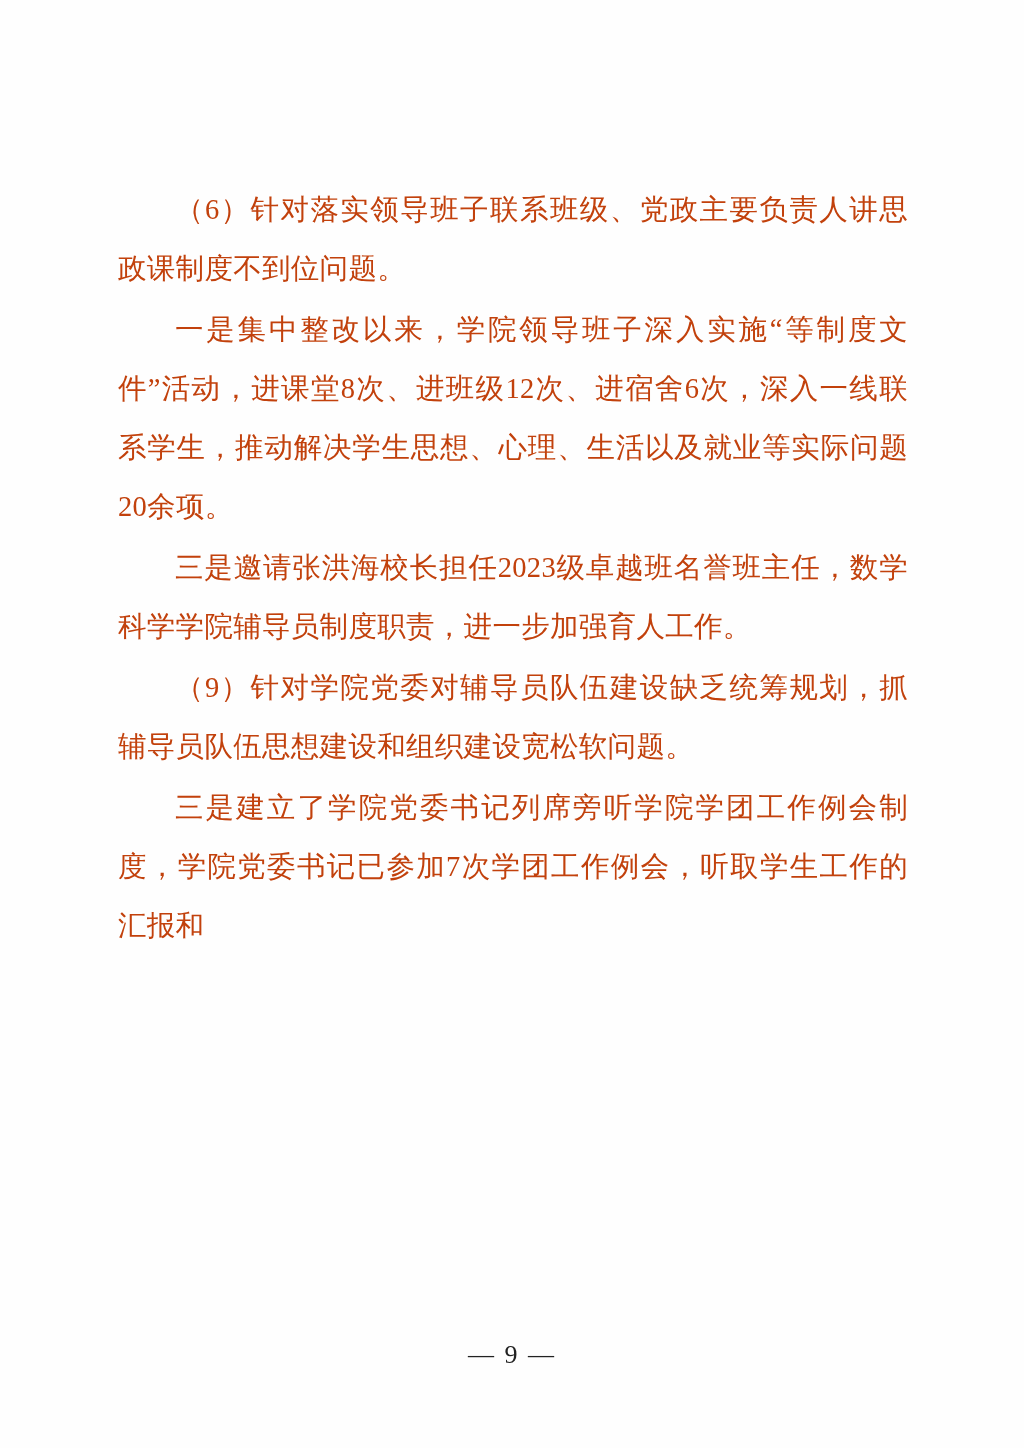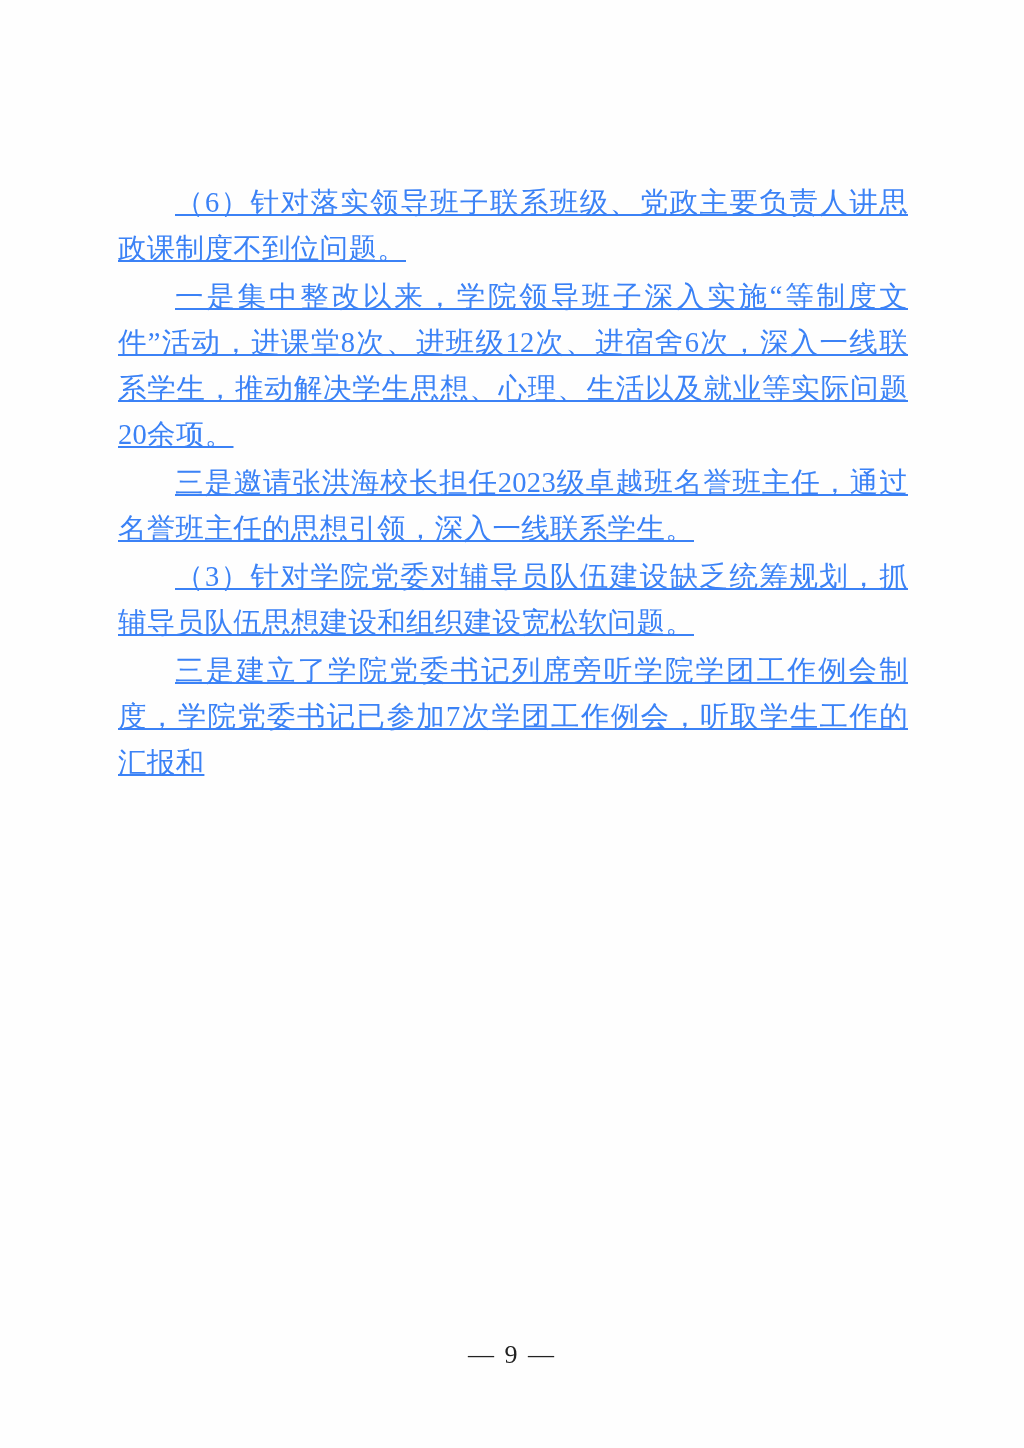--- a/index.html
+++ b/index.html
@@ -25,45 +25,44 @@
   }
   .content {
     position: absolute;
     left: 118px;
     top: 180px;
     width: 790px;
   }
   p.para {
     margin: 0 0 2px 0;
     font-size: 28.5px;
-    line-height: 46px;
+    line-height: 59px;
     text-align: justify;
     text-justify: inter-ideograph;
     letter-spacing: 0.3px;
     text-indent: 2em;
-    color: #3b82f6;
-    text-decoration: underline;
+    color: #c2410c;
   }
   .footer {
     position: absolute;
     left: 0;
     top: 1340px;
     width: 1024px;
     text-align: center;
     font-size: 26px;
     color: #222;
     font-family: "Liberation Serif", "DejaVu Serif", serif;
     letter-spacing: 2px;
   }
 </style>
 </head>
 <body>
 
 <div class="page">
   <div class="content">
     <p class="para">（6）针对落实领导班子联系班级、党政主要负责人讲思政课制度不到位问题。</p>
     <p class="para">一是集中整改以来，学院领导班子深入实施“等制度文件”活动，进课堂8次、进班级12次、进宿舍6次，深入一线联系学生，推动解决学生思想、心理、生活以及就业等实际问题20余项。</p>
-    <p class="para">三是邀请张洪海校长担任2023级卓越班名誉班主任，通过名誉班主任的思想引领，深入一线联系学生。</p>
-    <p class="para">（3）针对学院党委对辅导员队伍建设缺乏统筹规划，抓辅导员队伍思想建设和组织建设宽松软问题。</p>
+    <p class="para">三是邀请张洪海校长担任2023级卓越班名誉班主任，数学科学学院辅导员制度职责，进一步加强育人工作。</p>
+    <p class="para">（9）针对学院党委对辅导员队伍建设缺乏统筹规划，抓辅导员队伍思想建设和组织建设宽松软问题。</p>
     <p class="para">三是建立了学院党委书记列席旁听学院学团工作例会制度，学院党委书记已参加7次学团工作例会，听取学生工作的汇报和</p>
   </div>
   <div class="footer">— 9 —</div>
 </div>
 
 </body></html>

